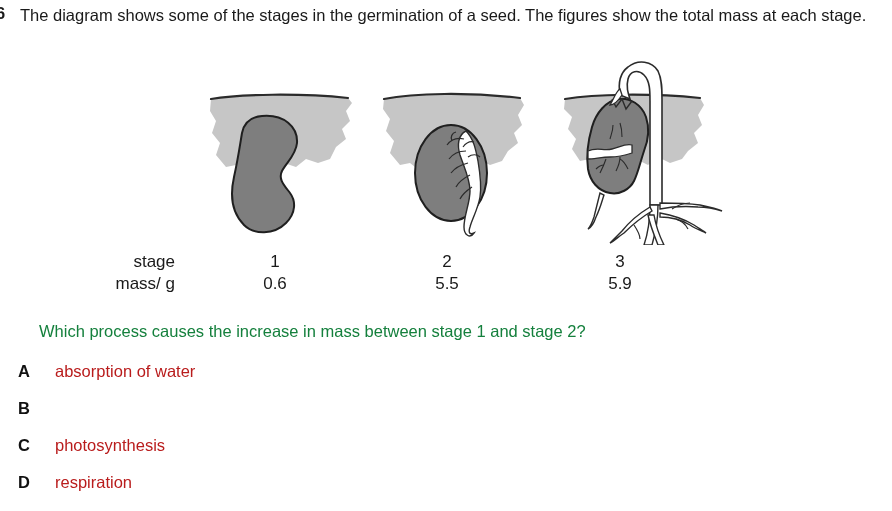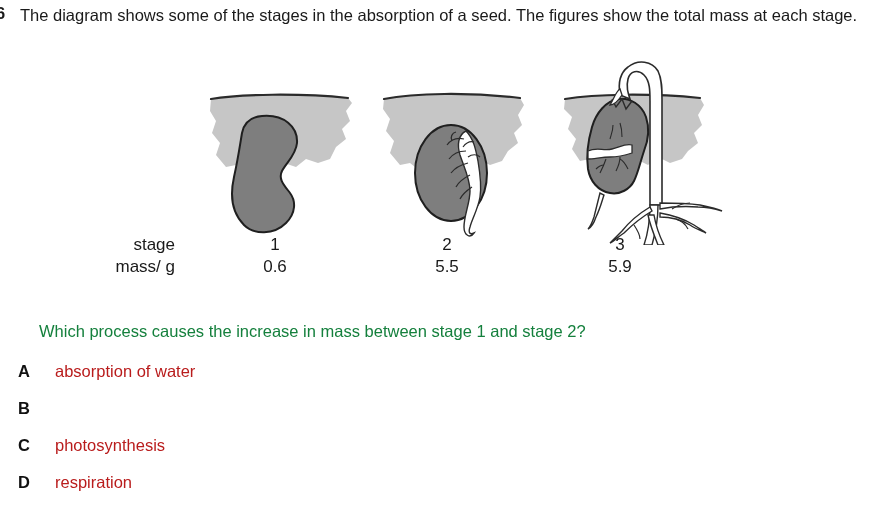--- a/index.html
+++ b/index.html
@@ -46,21 +46,21 @@
     height: 190px;
   }
   #diagram svg {
     display: block;
   }
 
   
   #stage-table {
     position: absolute;
     left: 0;
-    top: 235px;
+    top: 252px;
     width: 892px;
     height: 46px;
     text-decoration: underline;
   }
   .tbl-row {
     position: absolute;
     left: 0;
     width: 892px;
     height: 22px;
     font-size: 17px;
@@ -129,21 +129,21 @@
     font-size: 16.5px;
     color: #b91c1c;
     white-space: nowrap;
   }
 </style>
 </head>
 <body>
 
 <div id="question-number">6</div>
 
-<div id="stem-text">The diagram shows some of the stages in the absorption of a seed. The figures show the total mass at each stage.</div>
+<div id="stem-text">The diagram shows some of the stages in the germination of a seed. The figures show the total mass at each stage.</div>
 
 <div id="diagram">
   <svg width="892" height="190" viewBox="0 0 892 190" xmlns="http://www.w3.org/2000/svg">
 
     <g>
 
       <path d="M211,44 C240,39 300,38 348,43
                L352,48 L346,56 L350,66 L342,74 L346,84
                L336,92 L330,104 L318,108 L306,104
                L296,112 L284,108 L272,118 L258,112

